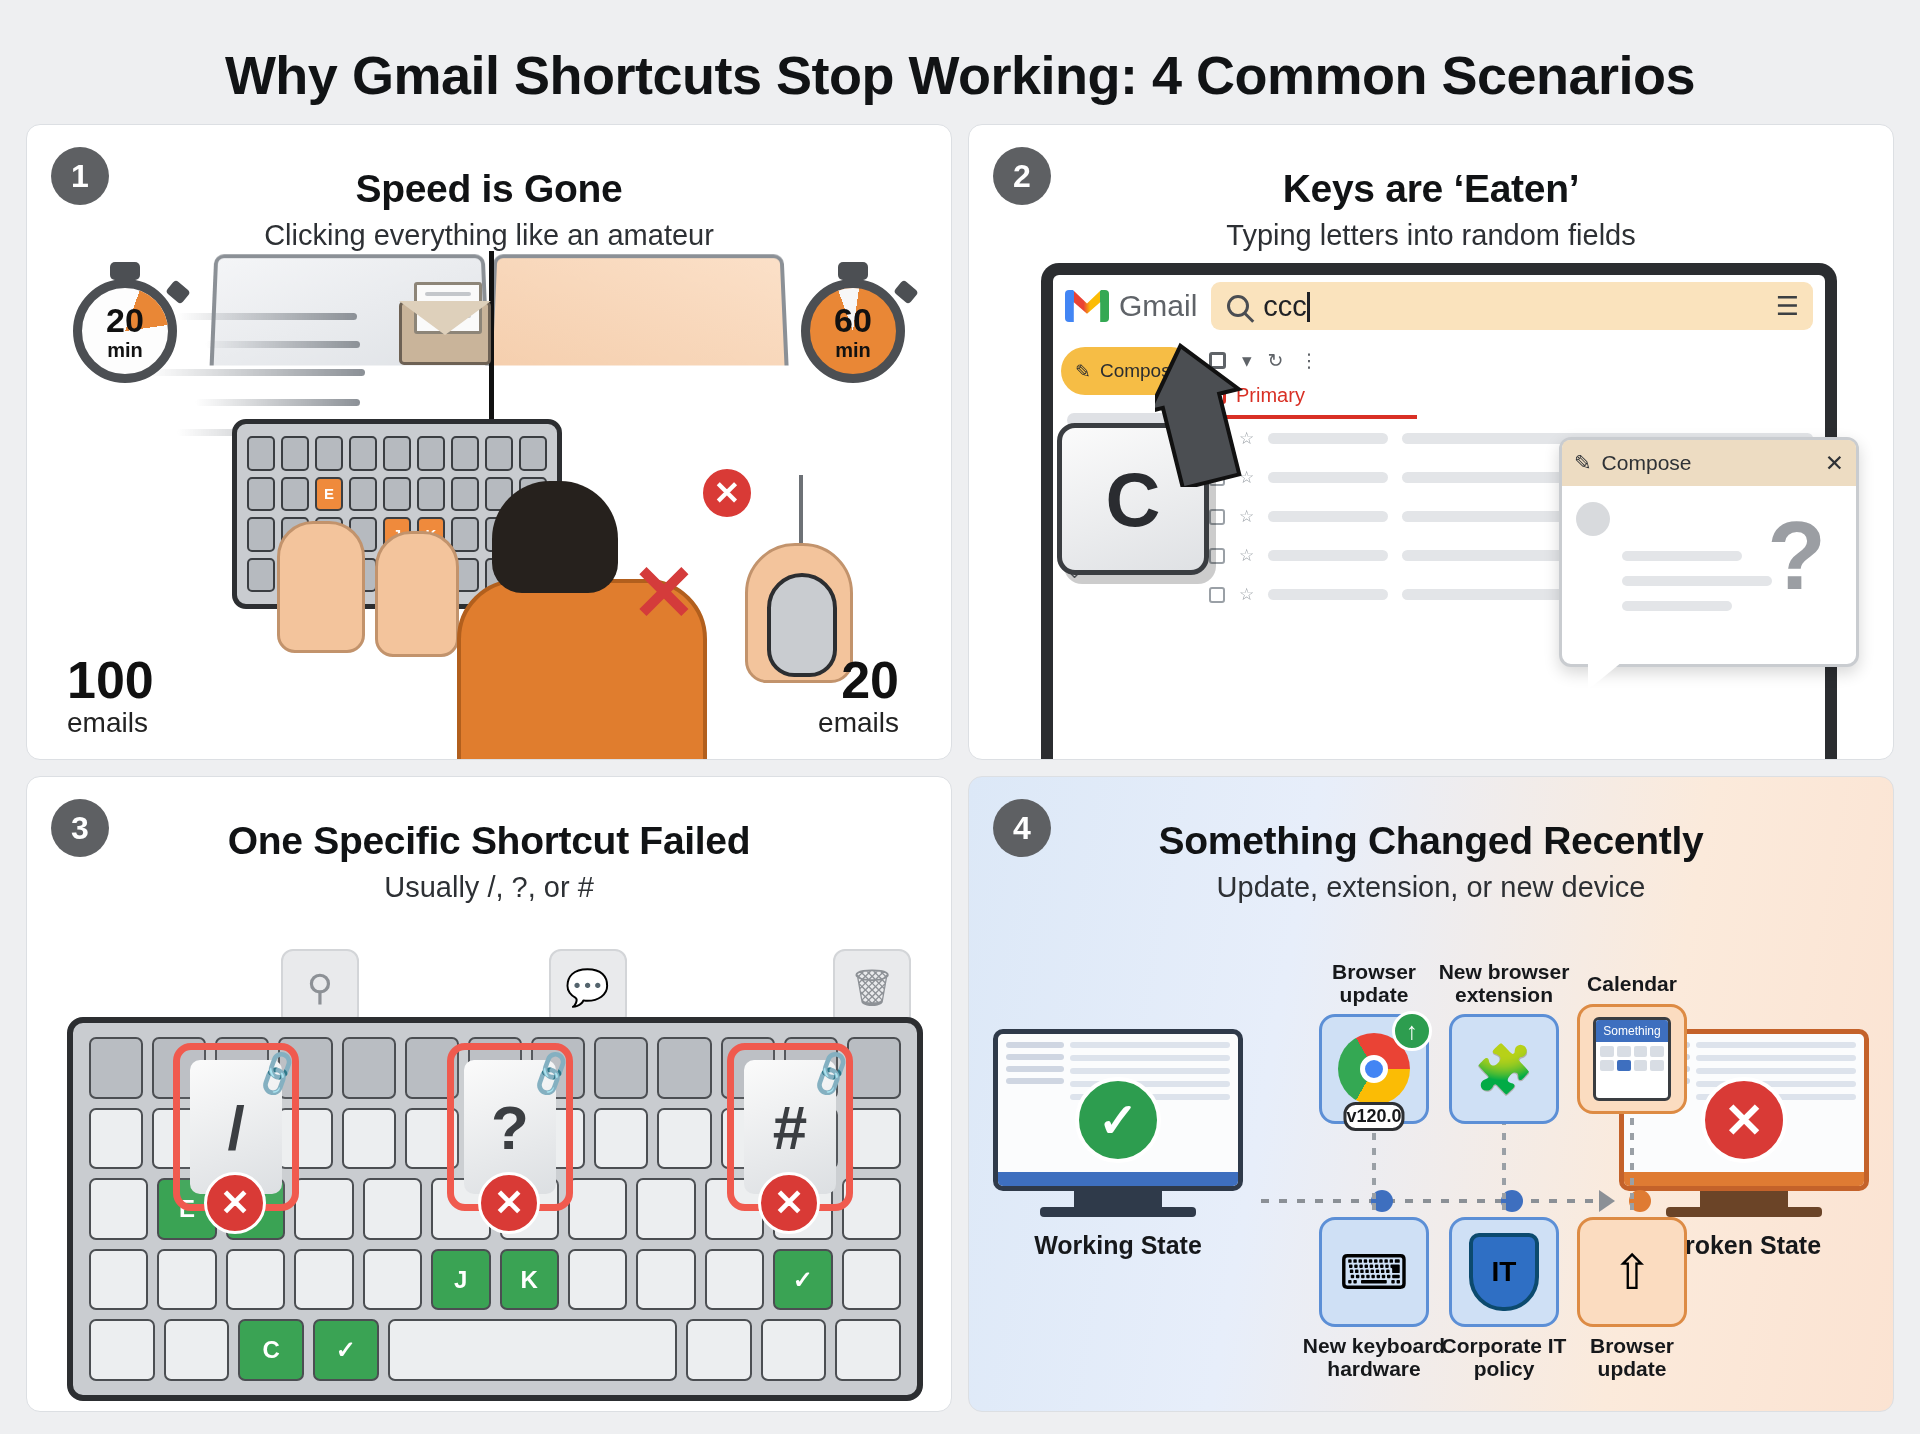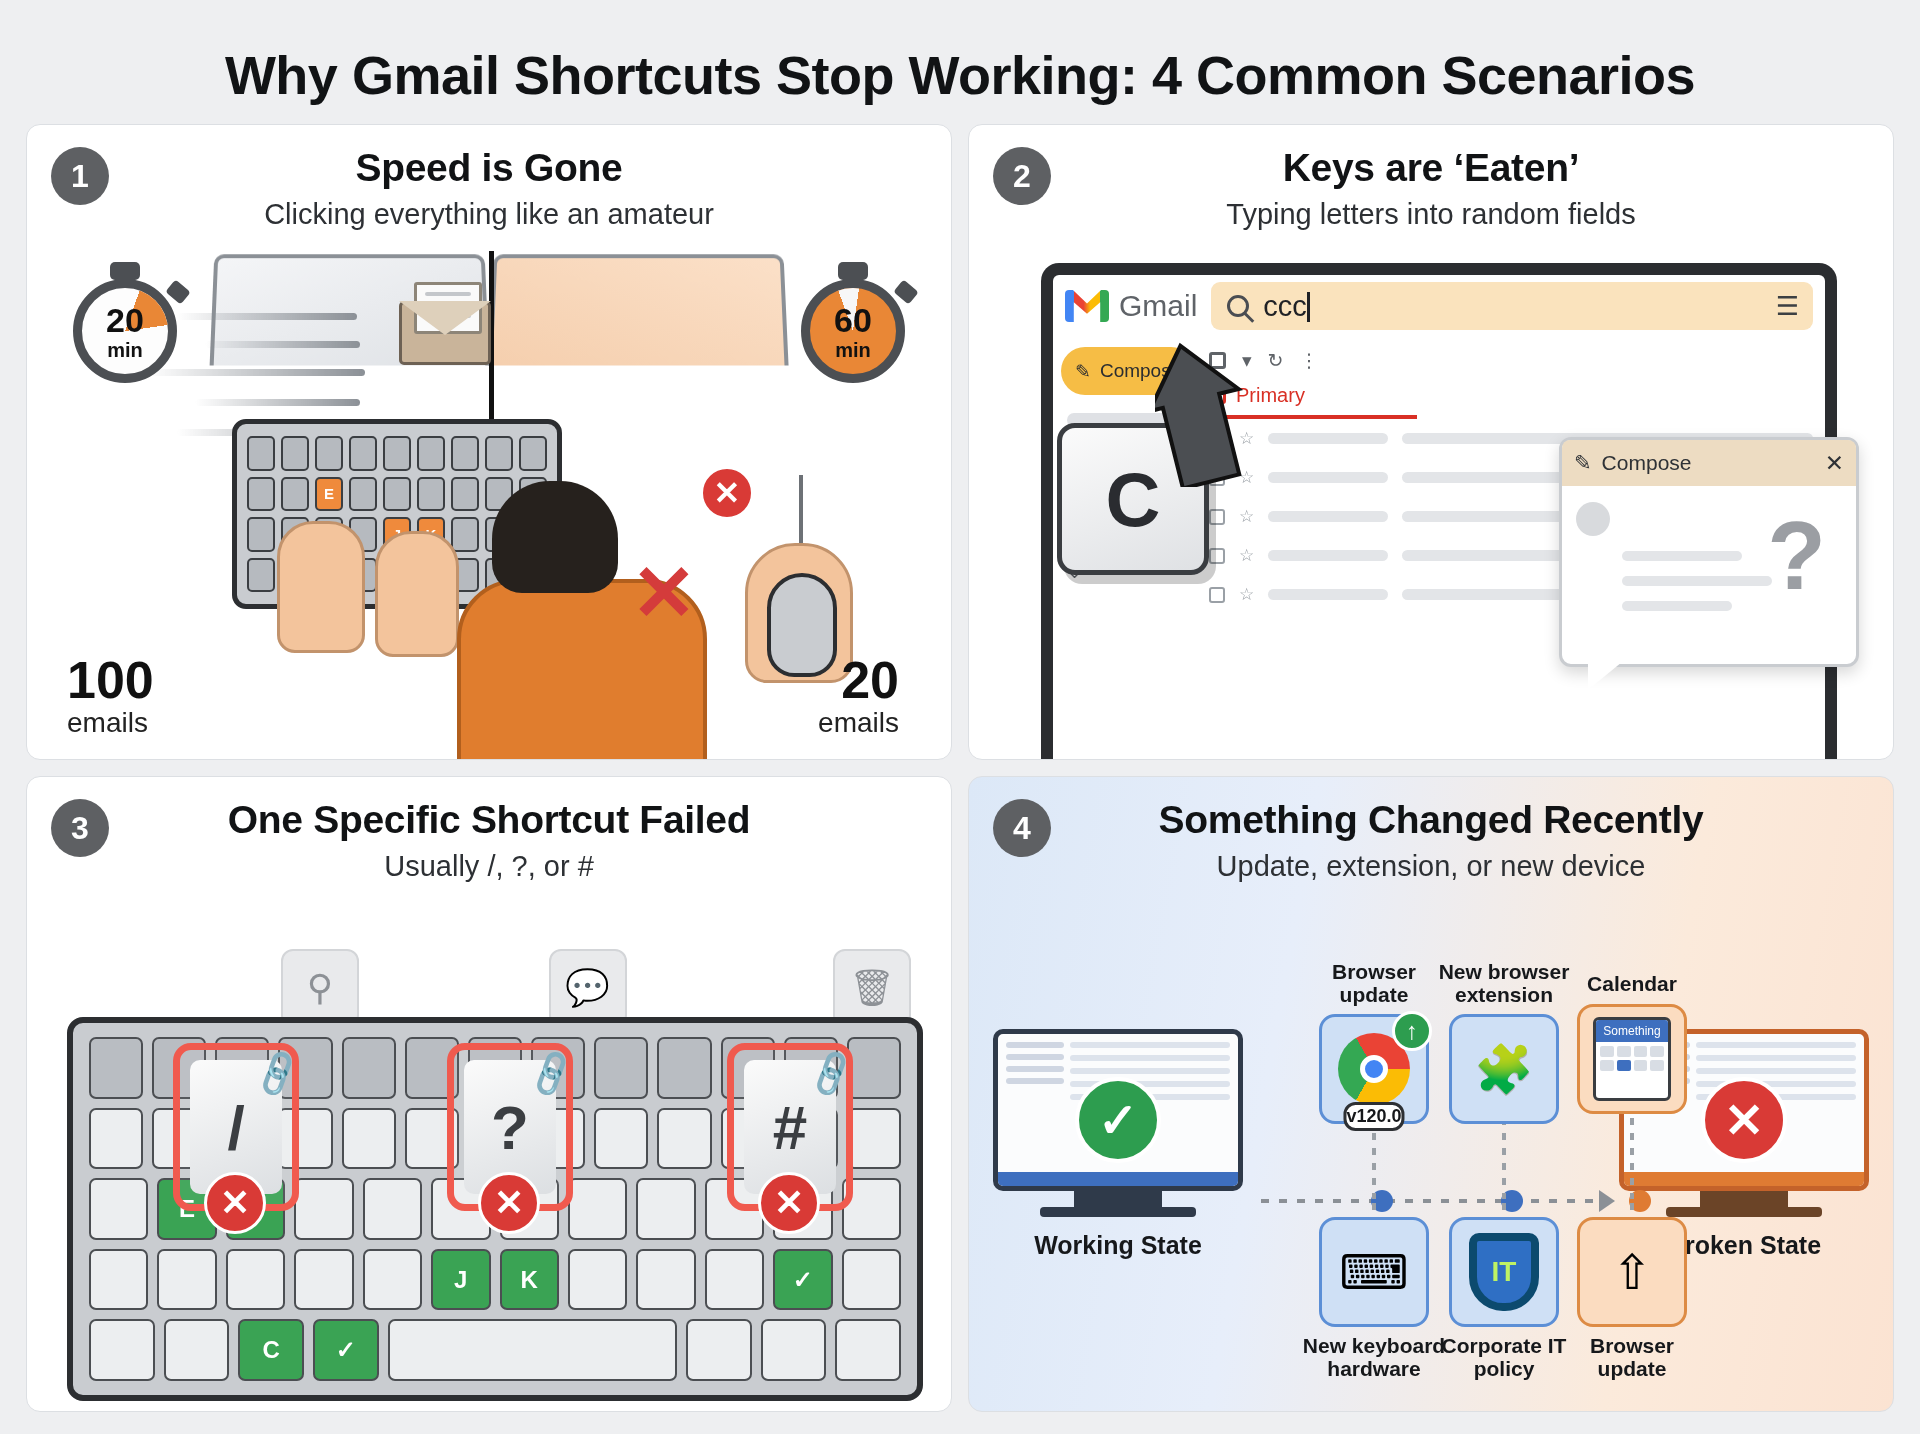--- a/index.html
+++ b/index.html
@@ -32,21 +32,21 @@
   }
   .panel.p4 { background: linear-gradient(100deg, #dce8f7 0%, #e7eefa 34%, #fbeadb 72%, #fbe3d2 100%); }
 
   .badge {
     position: absolute; top: 22px; left: 24px;
     width: 58px; height: 58px; border-radius: 50%;
     background: #5e6063; color: #fff;
     display: flex; align-items: center; justify-content: center;
     font-size: 32px; font-weight: bold; z-index: 6;
   }
-  .p-head { padding: 21px 20px 0 20px; text-align: center; position: relative; z-index: 5; }
+  .p-head { padding: 42px 20px 0 20px; text-align: center; position: relative; z-index: 5; }
   .p-title { font-size: 39px; font-weight: bold; color: #111315; letter-spacing: -0.3px; white-space: nowrap; }
   .p-sub { font-size: 29px; color: #2d3034; margin-top: 8px; white-space: nowrap; }
 
   
   .p1-art { position: absolute; inset: 118px 0 0 0; }
   .split-line { position: absolute; left: 50%; top: 8px; bottom: 0; width: 5px; background: #111; }
   .laptop-l, .laptop-r {
     position: absolute; top: 10px; height: 112px;
     border: 4px solid #8b9096; border-bottom: none;
     border-radius: 10px 10px 0 0;
@@ -247,22 +247,22 @@
   .chrome { width:72px; height:72px; border-radius:50%; position:relative;
     background: conic-gradient(from -30deg,#ea4335 0 120deg,#fbbc05 120deg 240deg,#34a853 240deg 360deg); }
   .chrome::after { content:""; position:absolute; inset:22px; background:#4285f4; border-radius:50%; border:5px solid #fff; }
   .upbadge { position:absolute; right:-6px; top:-6px; width:40px; height:40px; border-radius:50%; background:#2d9d4f; color:#fff;
     display:flex; align-items:center; justify-content:center; font-size:24px; border:3px solid #fff; }
   .cal { width:78px; height:84px; background:#fff; border:3px solid #3a3d41; border-radius:6px; overflow:hidden; }
   .cal .ch { height:22px; background:#3e6fbf; color:#fff; font-size:12px; display:flex; align-items:center; justify-content:center; }
   .cal .cg { display:grid; grid-template-columns:repeat(4,1fr); gap:3px; padding:4px; }
   .cal .cg i { height:11px; background:#d8dde4; border-radius:2px; }
   .cal .cg i.on { background:#3e6fbf; }
-  .shield { width:70px; height:78px; background:#2f6fc4; border-radius:10px 10px 34px 34px; color:#bef264;
-    display:flex; align-items:center; justify-content:center; font-size:28px; font-weight:bold; border:8px solid #0c4a6e; }
+  .shield { width:70px; height:78px; background:#2f6fc4; border-radius:10px 10px 34px 34px; color:#000000;
+    display:flex; align-items:center; justify-content:center; font-size:28px; font-weight:bold; border:4px solid #0c4a6e; }
 
   .track { position:absolute; left:292px; right:292px; top:282px; height:4px;
     background:repeating-linear-gradient(90deg,#8b9096 0 8px,transparent 8px 18px); }
   .track .arrowhead { position:absolute; right:-14px; top:-9px; width:0; height:0;
     border-left:16px solid #8b9096; border-top:11px solid transparent; border-bottom:11px solid transparent; }
   .node { position:absolute; width:22px; height:22px; border-radius:50%; top:-9px; background:#3e6fbf; }
   .node.o { background:#df7b33; }
   .vstem { position:absolute; width:4px; background:repeating-linear-gradient(180deg,#9aa0a6 0 7px,transparent 7px 15px); }
 </style>
 </head>

